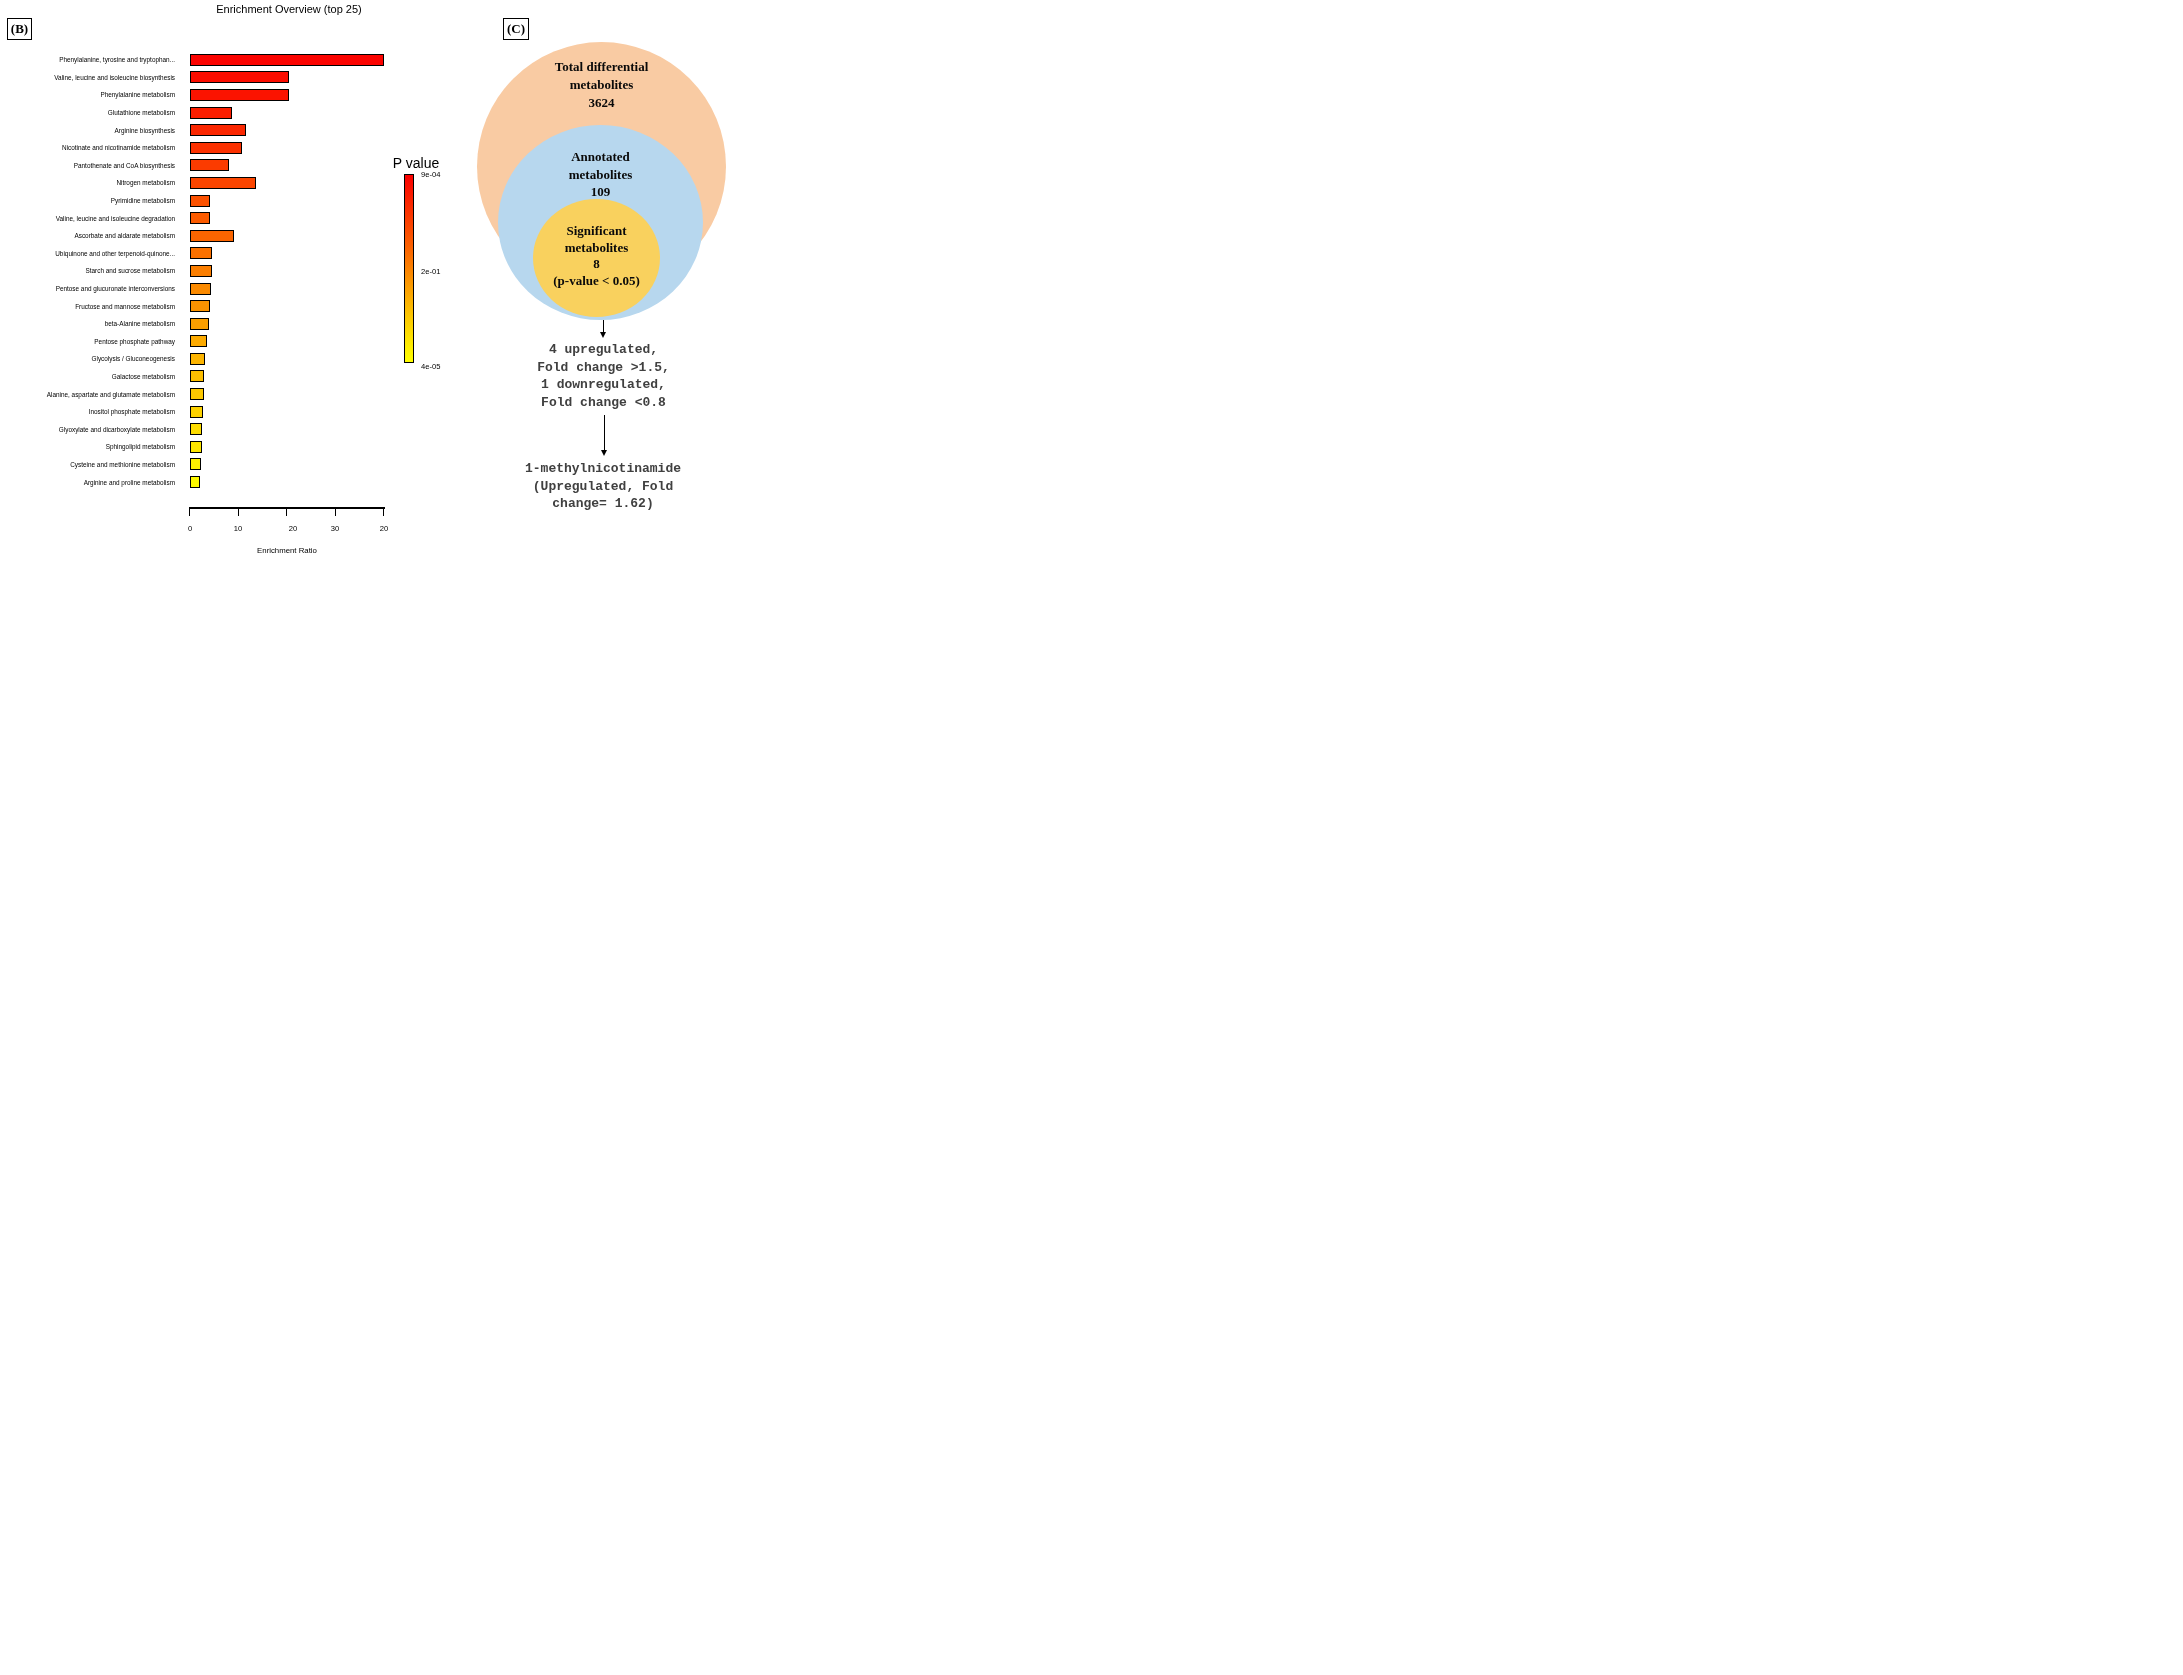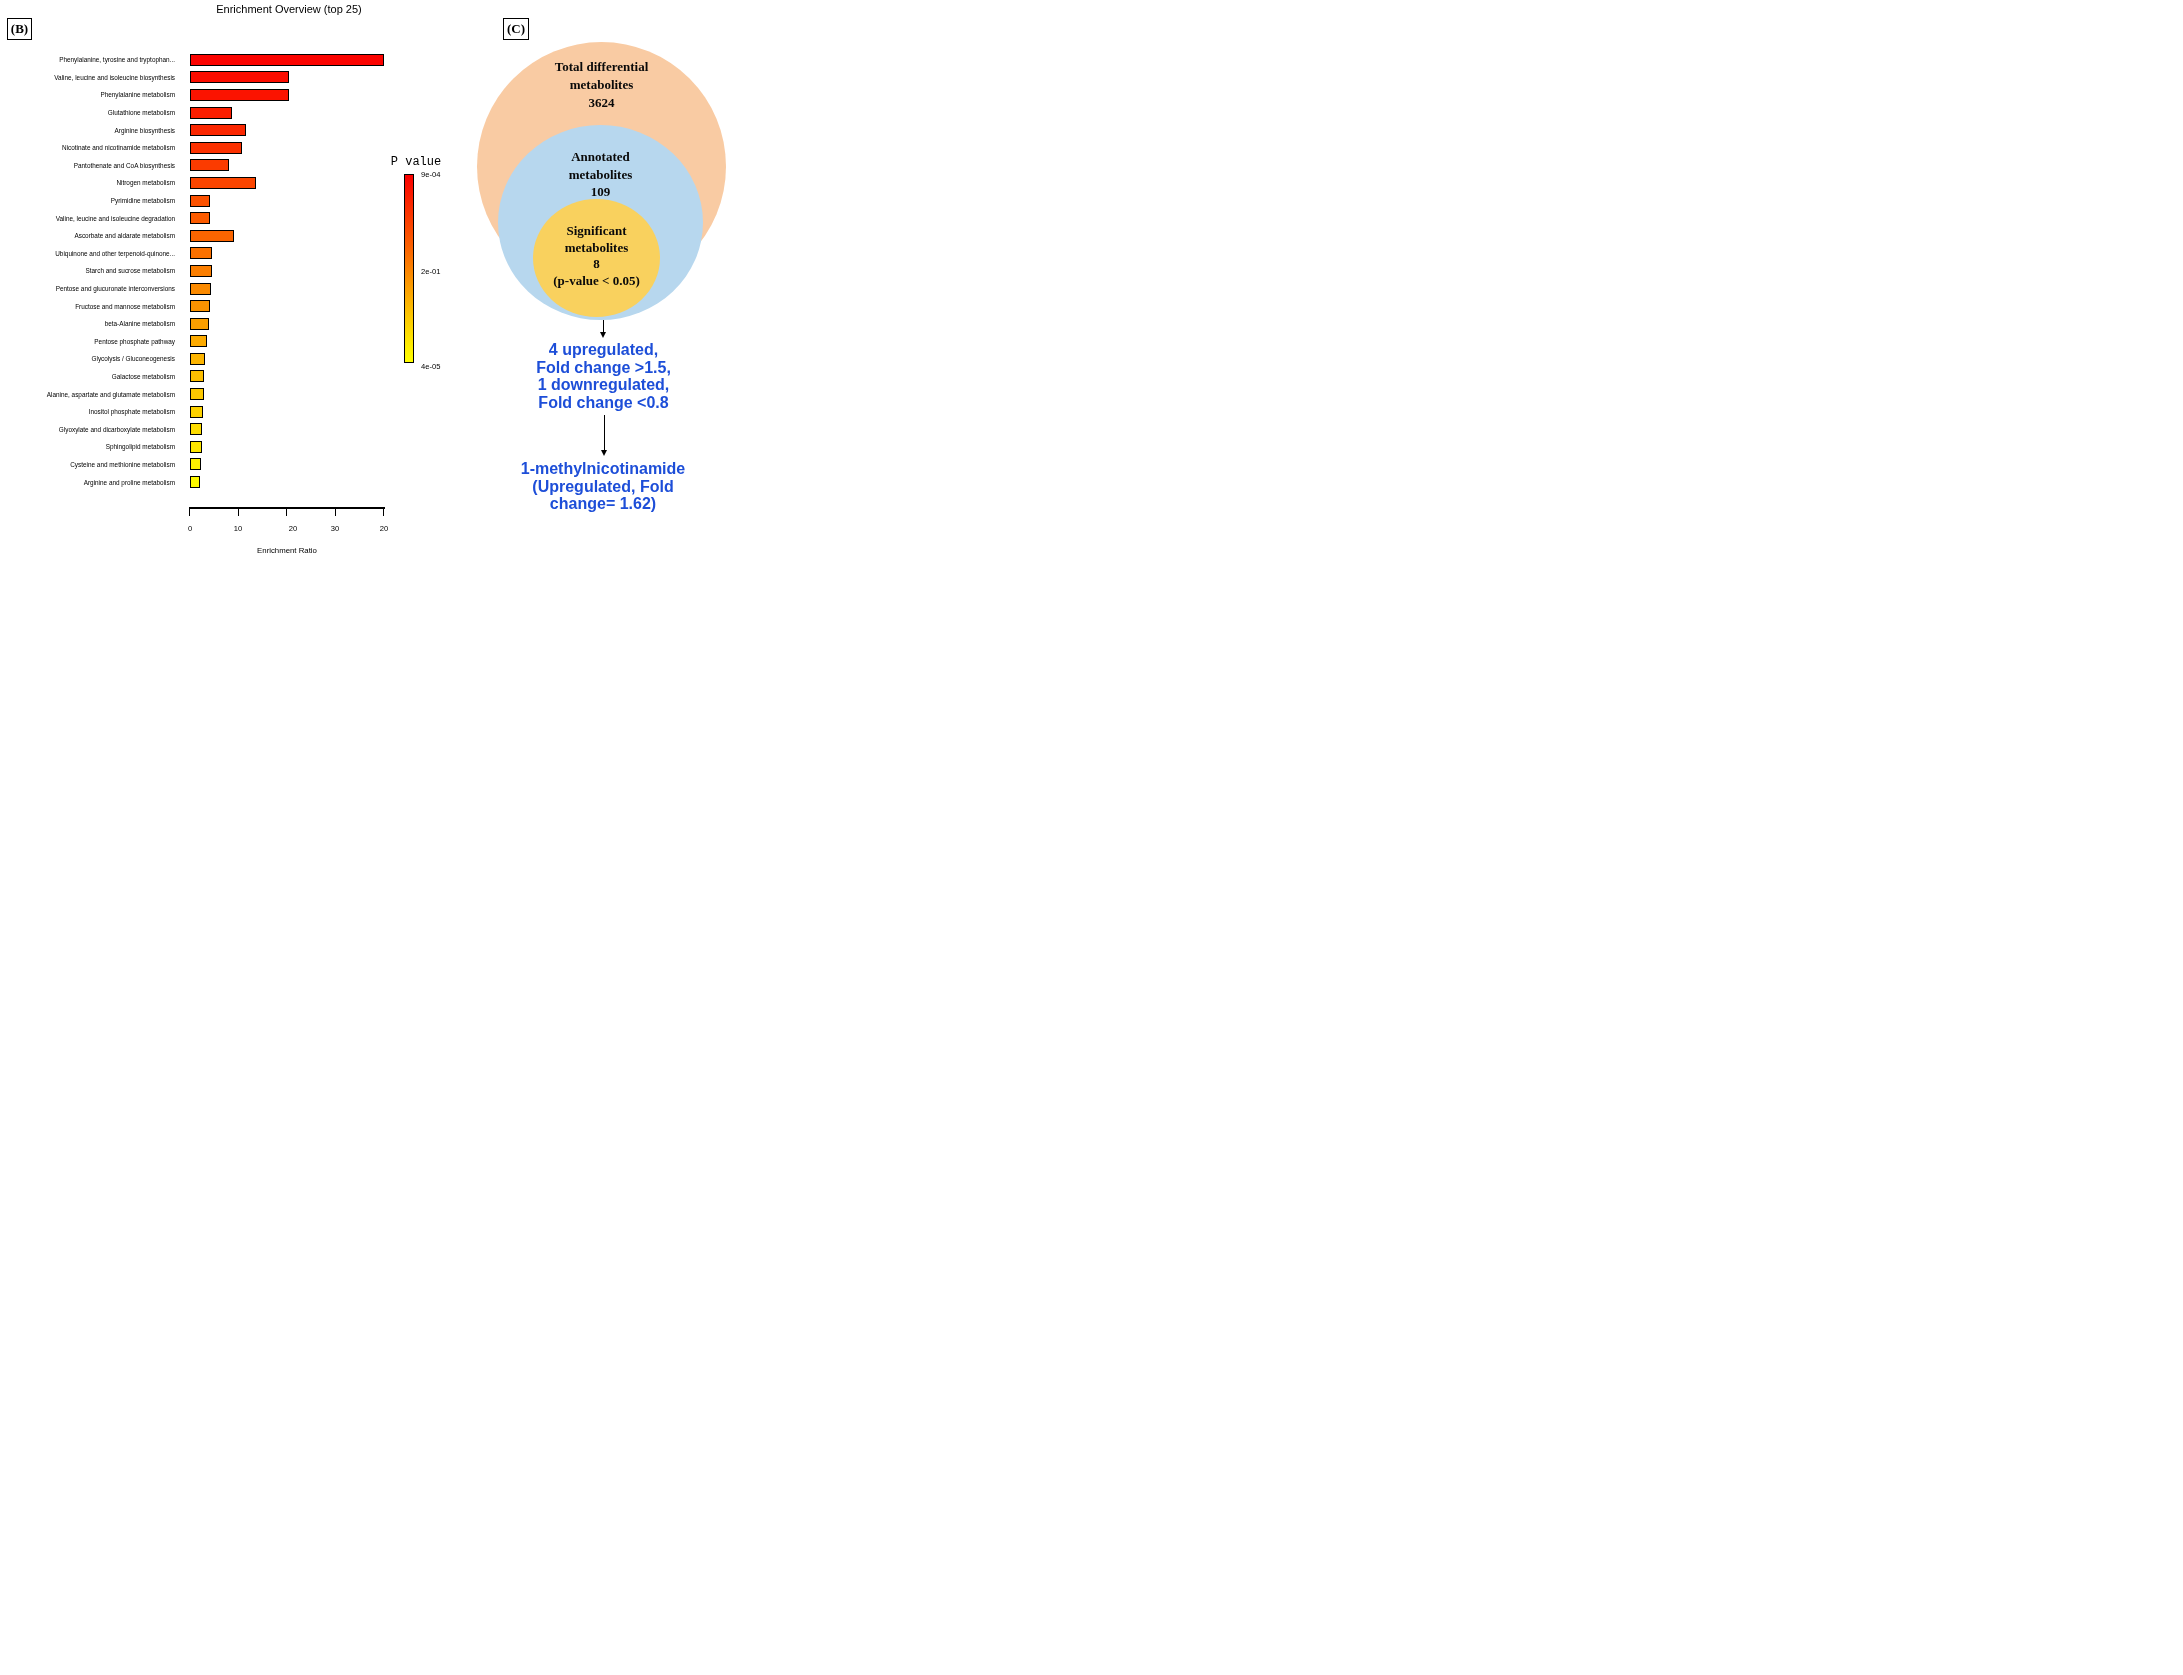--- a/index.html
+++ b/index.html
@@ -33,21 +33,21 @@
   }
   .bar{
     margin-left:7.6px;height:12px;
     border:1px solid #000;box-sizing:border-box;
   }
   #x-axis-line{left:189px;top:507px;width:196px;height:1.5px;background:#000;}
   .x-tick{top:508px;width:1.3px;height:7.6px;background:#000;}
   .x-tick-label{top:524px;width:30px;margin-left:-15px;text-align:center;font-size:7.6px;}
   #x-axis-title{left:287px;top:546px;transform:translateX(-50%);font-size:7.8px;white-space:nowrap;}
   
-  #legend-title{left:416px;top:155px;transform:translateX(-50%);font-size:12px;white-space:nowrap;font-family:Liberation Mono, monospace;}
+  #legend-title{left:416px;top:155px;transform:translateX(-50%);font-size:14px;white-space:nowrap;}
   #legend-gradient{
     left:404px;top:174px;width:9.6px;height:189px;
     border:1.3px solid #000;box-sizing:border-box;
   }
   .legend-label{left:421px;font-size:7.6px;}
   #legend-label-top{top:170px;}
   #legend-label-mid{top:267px;}
   #legend-label-bottom{top:362px;}
   
   .venn-circle{border-radius:50%;}
@@ -57,22 +57,22 @@
   .venn-text{
     text-align:center;
     font-family:"Liberation Serif","DejaVu Serif",serif;
     font-weight:700;font-size:13px;color:#0a0a0a;
   }
   #venn-outer-text{left:477px;top:58px;width:249px;line-height:18px;}
   #venn-middle-text{left:498px;top:148px;width:205px;line-height:17.5px;}
   #venn-inner-text{left:533px;top:223px;width:127px;line-height:16.7px;}
   .flow-text{
     text-align:center;
-    font-family:Liberation Sans, sans-serif;
-    font-weight:700;font-size:16px;line-height:17.6px;color:#1d4ed8;
+    font-family:Liberation Mono, monospace;
+    font-weight:700;font-size:13px;line-height:17.6px;color:#404040;
   }
   #flow-step1-text{left:501px;top:341px;width:205px;}
   #flow-step2-text{left:498px;top:460px;width:210px;}
   .arrow-line{width:1.3px;background:#000;}
   #arrow1-line{left:603px;top:320px;height:12.6px;}
   #arrow2-line{left:604px;top:415px;height:35px;}
   .arrow-head{
     width:0;height:0;
     border-left:3.5px solid transparent;border-right:3.5px solid transparent;
     border-top:6.6px solid #000;

